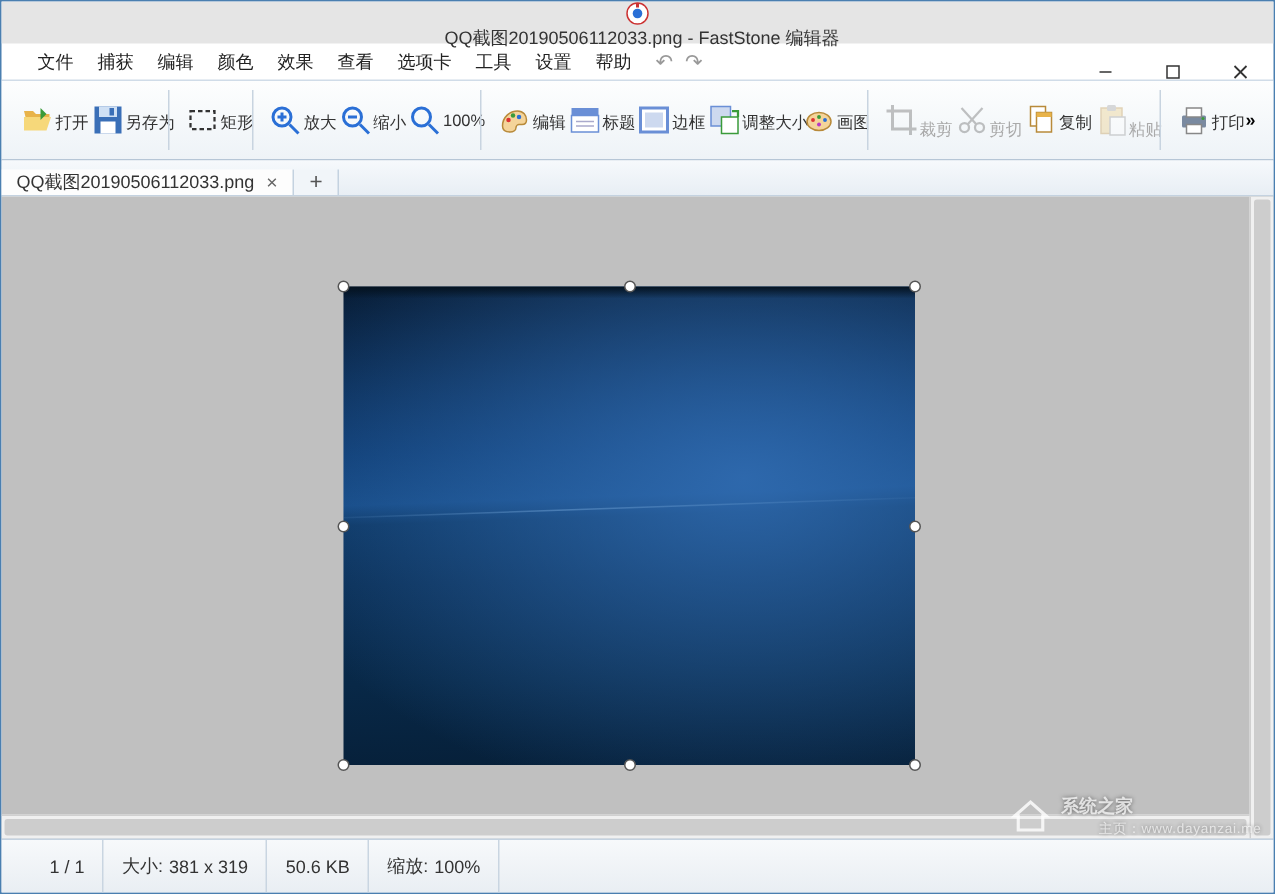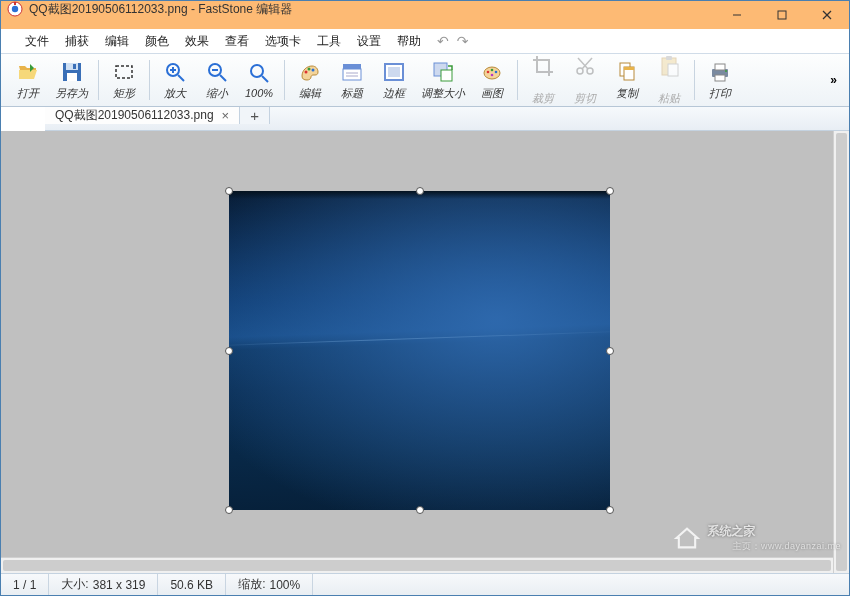--- a/index.html
+++ b/index.html
@@ -1,42 +1,42 @@
 <!DOCTYPE html>
 <html><head>
 <meta charset="utf-8">
 <style>
 * { margin: 0; padding: 0; box-sizing: border-box; font-family: "Microsoft YaHei", "SimSun", sans-serif; font-size: 12px; }
 body { width: 850px; height: 596px; overflow: hidden; background: #fff; display: flex; flex-direction: column; border: 1px solid #4a7fb0; }
 
 
-.titlebar { height: 28px; background: #fdba74; display: flex; padding-left: 6px; }
+.titlebar { height: 28px; background: #e5e5e5; display: flex; align-items: center; padding-left: 6px; flex-direction: column; }
 .titlebar .appicon { width: 16px; height: 16px; margin-right: 6px; display: flex; align-items: center; justify-content: center; }
 .titlebar .title { color: #333; }
 .titlebar .wincontrols { margin-left: auto; display: flex; }
 .titlebar .wincontrols div { width: 45px; height: 28px; display: flex; align-items: center; justify-content: center; color: #444; }
 
 
 .menubar { height: 24px; display: flex; align-items: center; padding-left: 16px; gap: 0; border-bottom: 0; }
 .menubar .mi { padding: 3px 8px; color: #222; }
 .menubar .history { margin-left: 8px; display: flex; gap: 8px; color: #999; }
 .menubar .history span { font-size: 14px; }
 
 
 .toolbar { height: 54px; background: linear-gradient(#fdfefe,#eef3f7); border-top: 1px solid #d0dce8; border-bottom: 1px solid #b6c6d6; display: flex; align-items: center; padding: 0 6px; }
-.toolbtn { min-width: 42px; height: 50px; display: flex; flex-direction: column; align-items: center; justify-content: center; padding: 2px 6px; border-radius: 2px; font-style: italic; }
+.toolbtn { min-width: 42px; height: 50px; display: flex; flex-direction: row; align-items: center; justify-content: flex-start; padding: 2px 6px; border-radius: 2px; }
 .toolbtn .ic { width: 24px; height: 24px; display: flex; align-items: center; justify-content: center; }
 .toolbtn .lb { margin-top: 2px; color: #333; font-size: 11px; white-space: nowrap; }
 .toolbtn.dis .ic svg { opacity: 0.35; }
 .toolbtn.dis .lb { color: #aaa; margin-top: 13px; }
 .tsep { width: 1px; height: 40px; background: #c8d4e0; margin: 0 4px; }
 .toolbar .overflow { margin-left: auto; font-weight: bold; padding: 6px; }
 
 
-.tabbar { height: 24px; background: linear-gradient(#f6f9fc,#e8eef4); border-bottom: 1px solid #c4d2e0; display: flex; align-items: flex-start; margin-left: 44px; }
+.tabbar { height: 24px; background: linear-gradient(#f6f9fc,#e8eef4); border-bottom: 1px solid #c4d2e0; display: flex; align-items: flex-end; }
 .tab { display: flex; align-items: center; padding: 0 10px; border-right: 1px solid #c4d2e0; background: #fdfdfd; gap: 8px; }
 .tab .tlabel { color: #333; }
 .tab .tclose { color: #666; font-size: 13px; }
 .tab.plus { width: 30px; justify-content: center; background: #f1f5f9; }
 .tab.plus span { font-size: 15px; color: #555; }
 
 
 .workspace { flex: 1; background: #c0c0c0; position: relative; overflow: hidden; }
 .vscroll { position: absolute; right: 0; top: 0; bottom: 0; width: 16px; background: #f0f0f0; border-left: 1px solid #d0d0d0; }
 .vscroll .thumb { position: absolute; top: 2px; bottom: 2px; left: 2px; right: 2px; background: #cdcdcd; border-radius: 2px; }
@@ -49,25 +49,25 @@
   linear-gradient(178deg, #071b33 0%, #0a2a50 16%, #0f3d73 34%, #164a84 44%, #0c3560 48%, #0a2e54 60%, #082847 80%, #061f38 100%);
   position: relative; overflow: hidden; }
 .imgcontent::before { content: ""; position: absolute; left: -10%; right: -10%; top: 46%; height: 1px; background: linear-gradient(90deg, rgba(120,170,220,0) 0%, rgba(120,170,220,0.45) 40%, rgba(120,170,220,0) 100%); transform: rotate(-2deg); }
 .imgcontent::after { content: ""; position: absolute; left: 0; right: 0; top: 0; height: 8px; background: linear-gradient(#04121f, rgba(4,18,31,0)); }
 .handle { position: absolute; width: 8px; height: 8px; border: 1px solid #555; background: #fff; border-radius: 50%; }
 .h-nw { left: -4px; top: -4px; } .h-n { left: 50%; top: -4px; margin-left: -4px; } .h-ne { right: -4px; top: -4px; }
 .h-w { left: -4px; top: 50%; margin-top: -4px; } .h-e { right: -4px; top: 50%; margin-top: -4px; }
 .h-sw { left: -4px; bottom: -4px; } .h-s { left: 50%; bottom: -4px; margin-left: -4px; } .h-se { right: -4px; bottom: -4px; }
 
 
-.statusbar { height: 22px; background: linear-gradient(#f7f9fb,#e9eef3); border-top: 1px solid #c4d2e0; display: flex; align-items: flex-end; color: #333; position: relative; }
+.statusbar { height: 36px; background: linear-gradient(#f7f9fb,#e9eef3); border-top: 1px solid #c4d2e0; display: flex; align-items: flex-end; color: #333; position: relative; padding-left: 20px; }
 .statusbar .cell { padding: 0 12px; border-right: 1px solid #c9d5e1; height: 100%; display: flex; align-items: center; gap: 4px; }
 
 
-.brand { position: absolute; right: 8px; bottom: 20px; color: rgba(255,255,255,0.75); font-size: 18px; font-weight: bold; display: flex; align-items: center; gap: 6px; text-shadow: 0 0 3px rgba(0,0,0,0.5); pointer-events: none; }
+.brand { position: absolute; right: 8px; bottom: 0; color: rgba(255,255,255,0.75); font-size: 18px; font-weight: bold; display: flex; align-items: center; gap: 6px; text-shadow: 0 0 3px rgba(0,0,0,0.5); pointer-events: none; }
 .brand .bico { width: 28px; height: 28px; }
 .brand small { display: block; font-size: 9px; font-weight: normal; opacity: 0.8; letter-spacing: 0.5px; margin-left: 25px; }
 </style>
 </head>
 <body>
 
 <div class="titlebar">
   <span class="appicon">
     <svg width="16" height="16" viewBox="0 0 16 16">
         <circle cx="8" cy="8" r="7" fill="#fff" stroke="#c33" stroke-width="1"></circle>

